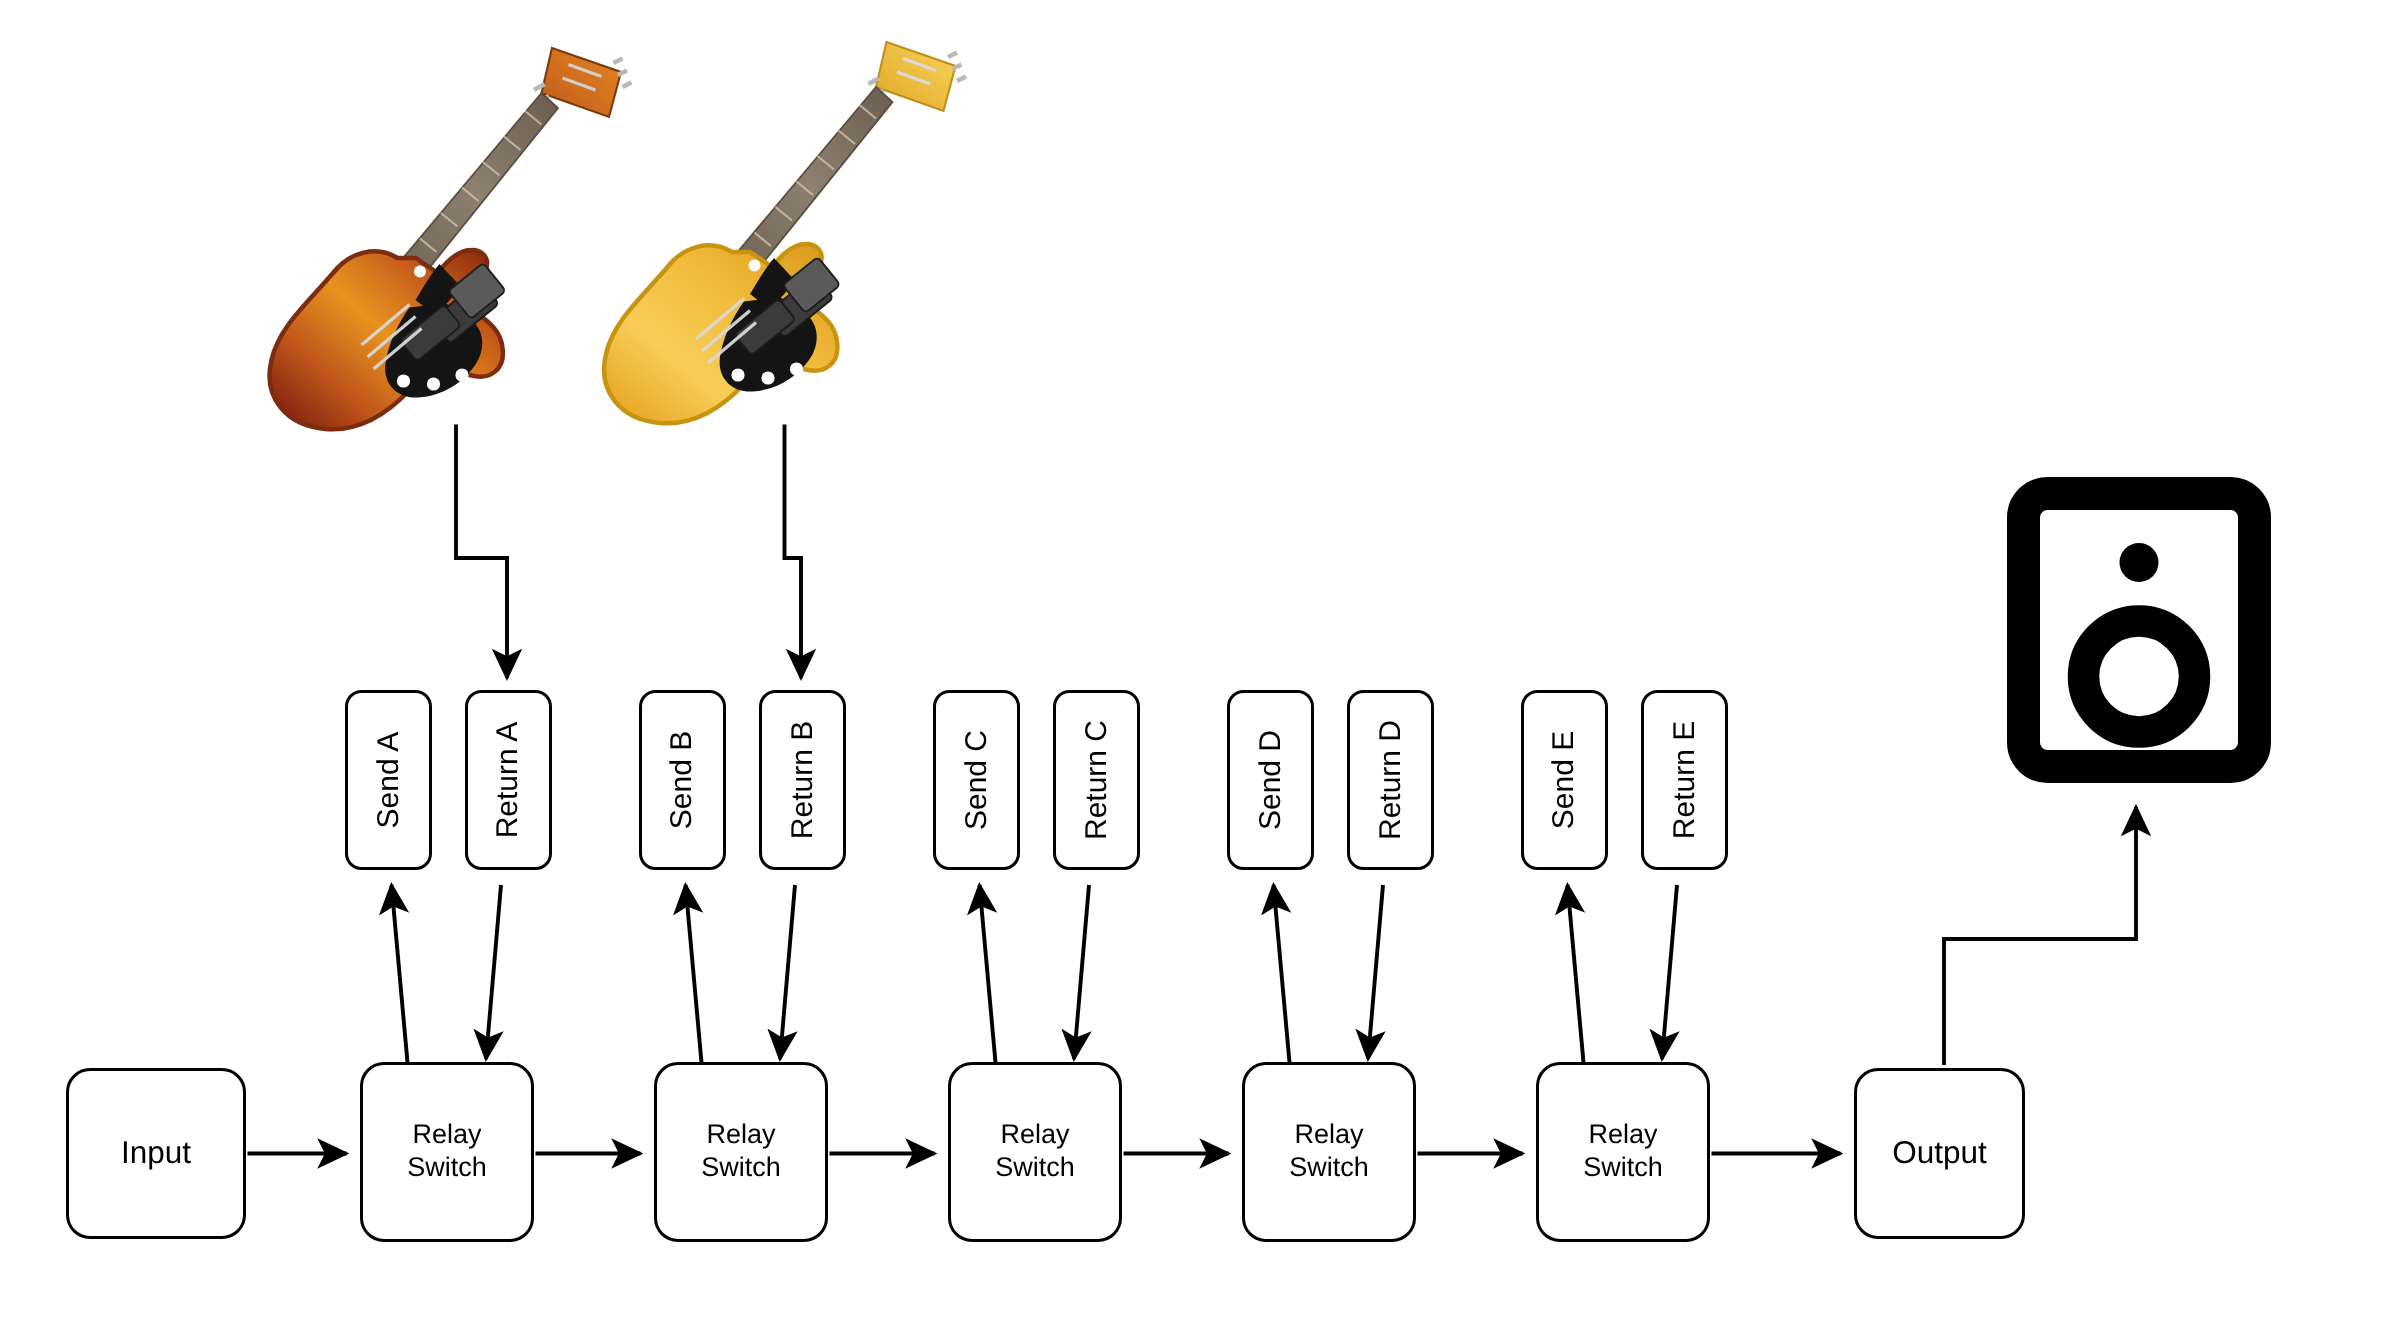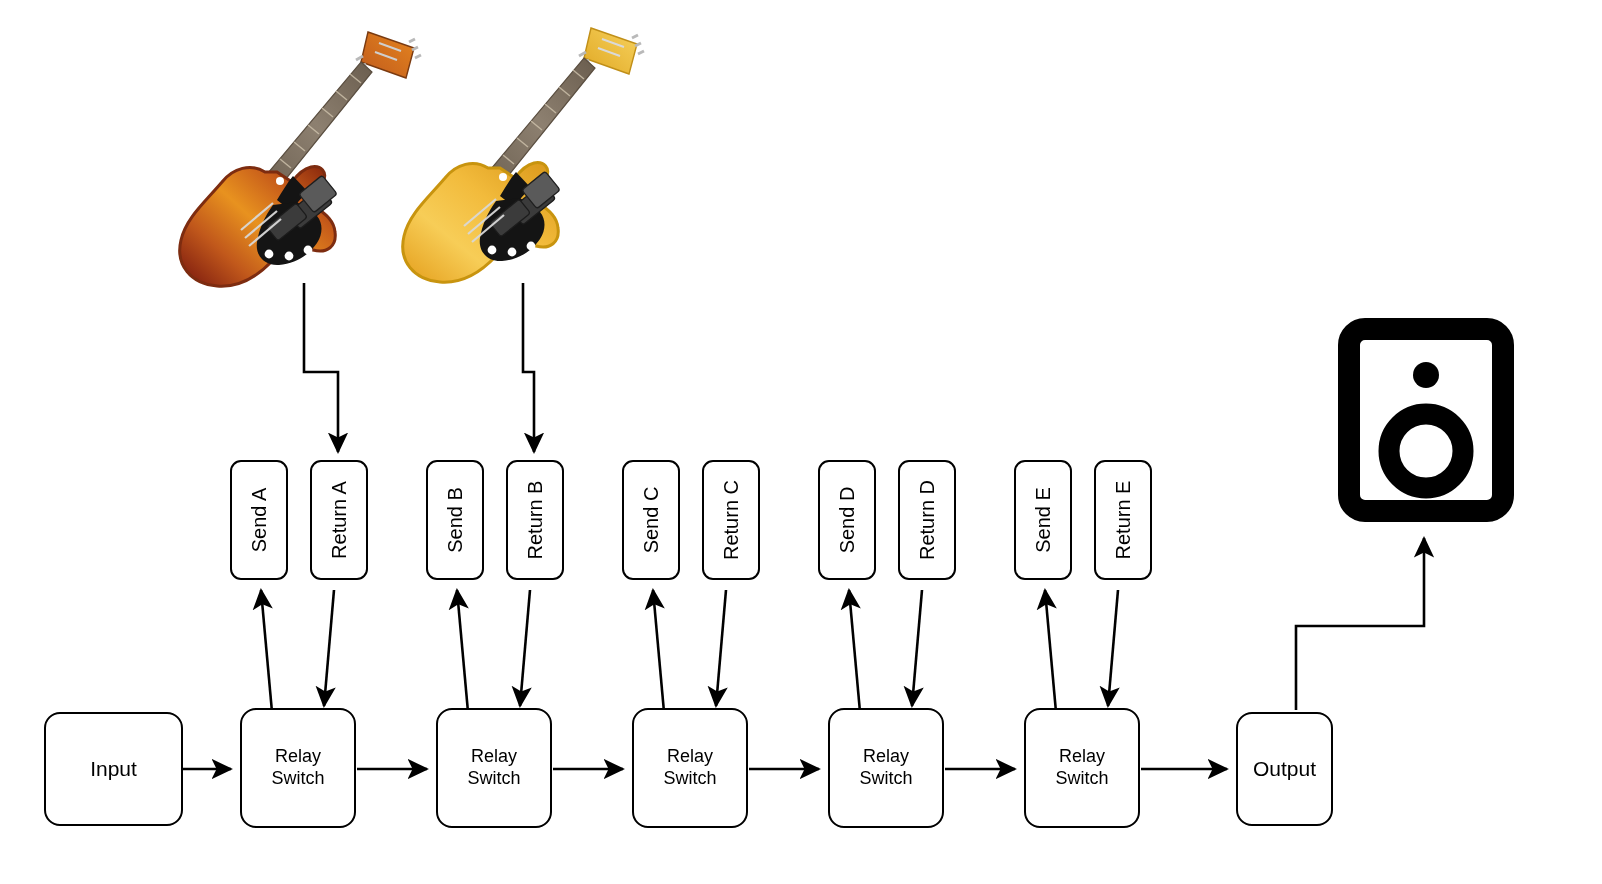--- a/index.html
+++ b/index.html
@@ -273,21 +273,21 @@
     <span class="vlabel">Return D</span>
   </div>
 
   <div class="node node-jack" style="left:1014px; top:460px; width:58px; height:120px;">
     <span class="vlabel">Send E</span>
   </div>
   <div class="node node-jack" style="left:1094px; top:460px; width:58px; height:120px;">
     <span class="vlabel">Return E</span>
   </div>
 
-  <div class="node node-io" style="left:44px; top:712px; width:139px; height:114px;">
+  <div class="node node-io" style="left:44px; top:712px; width:120px; height:114px;">
     <span>Input</span>
   </div>
 
   <div class="node node-relay" style="left:240px; top:708px; width:116px; height:120px;">
     <span>Relay
 Switch</span>
   </div>
   <div class="node node-relay" style="left:436px; top:708px; width:116px; height:120px;">
     <span>Relay
 Switch</span>
@@ -298,17 +298,17 @@
   </div>
   <div class="node node-relay" style="left:828px; top:708px; width:116px; height:120px;">
     <span>Relay
 Switch</span>
   </div>
   <div class="node node-relay" style="left:1024px; top:708px; width:116px; height:120px;">
     <span>Relay
 Switch</span>
   </div>
 
-  <div class="node node-io" style="left:1236px; top:712px; width:97px; height:114px;">
+  <div class="node node-io" style="left:1236px; top:712px; width:114px; height:114px;">
     <span>Output</span>
   </div>
 
 </div>
 
 </body></html>

